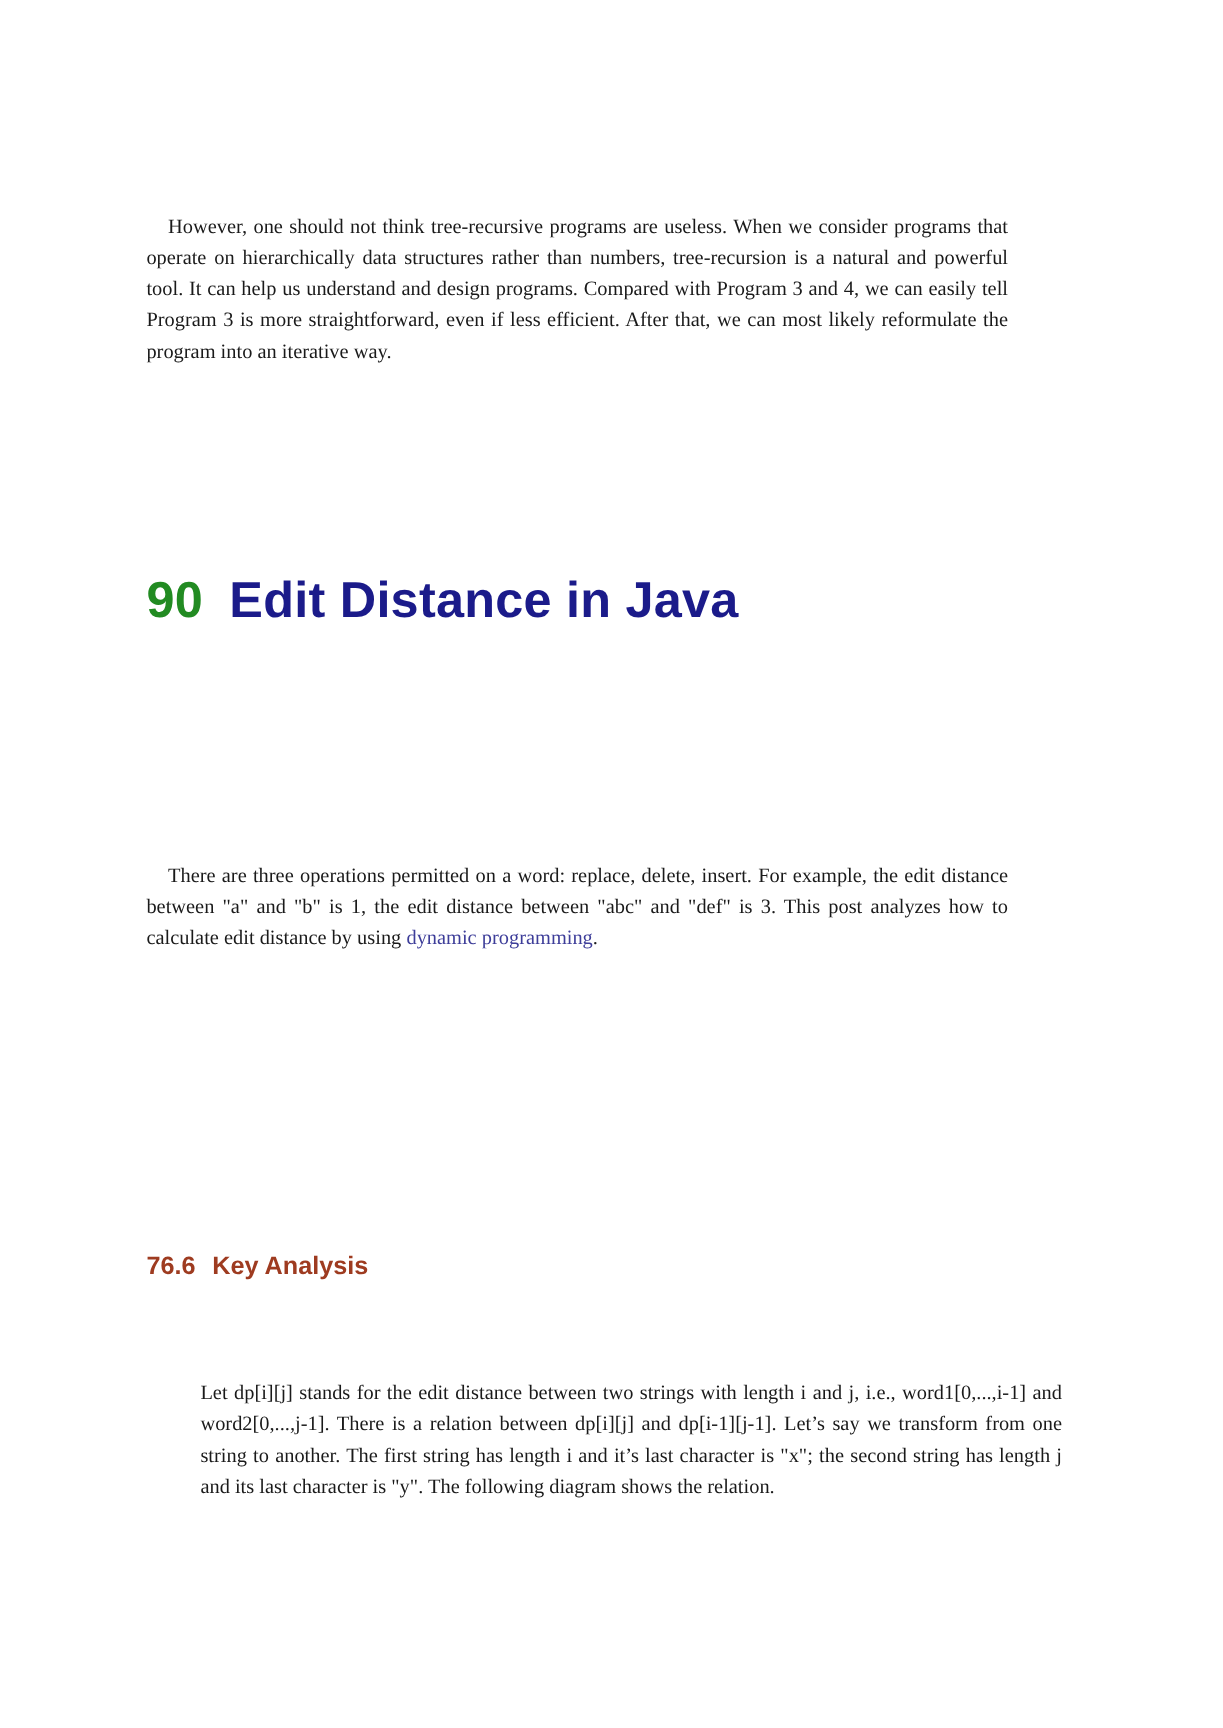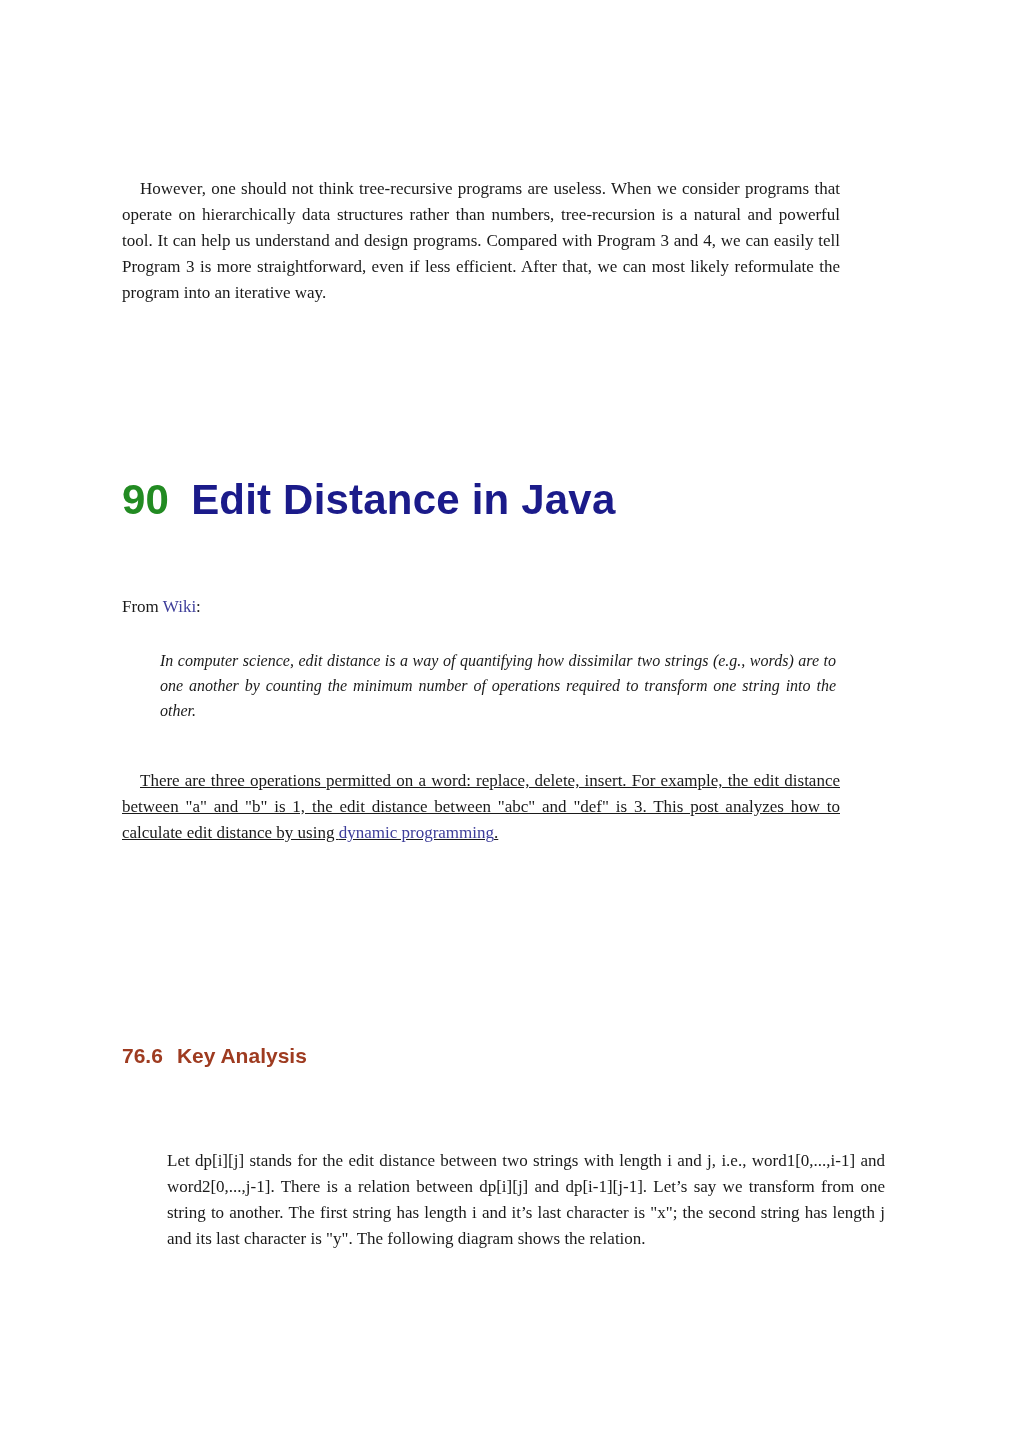--- a/index.html
+++ b/index.html
@@ -48,21 +48,21 @@
   .quote {
     position: absolute;
     left: 160px;
     top: 648px;
     width: 676px;
     font-style: italic;
     font-size: 16px;
     line-height: 25px;
     text-align: justify;
   }
-  .para-ops { top: 768px; text-decoration: underline; }
+  .para-ops { top: 717px; }
   .subsection {
     position: absolute;
     left: 122px;
     top: 1044px;
     font-family: "Liberation Sans", "DejaVu Sans", sans-serif;
     font-size: 21px;
     font-weight: 700;
     color: var(--subsection);
     white-space: nowrap;
   }
@@ -84,25 +84,21 @@
 <body>
 
 <div class="page">
 
   <p class="body indent para-intro">However, one should not think tree-recursive programs are useless. When we consider programs that operate on hierarchically data structures rather than numbers, tree-recursion is a natural and powerful tool. It can help us understand and design programs. Compared with Program 3 and 4, we can easily tell Program 3 is more straightforward, even if less efficient. After that, we can most likely reformulate the program into an iterative way.</p>
 
   <h1 class="section">
     <span class="secnum">90</span><span class="sectitle">Edit Distance in Java</span>
   </h1>
 
-  <p class="fromline">
-    <span>From </span><a class="link">Wiki</a><span>:</span>
-  </p>
 
-  <p class="quote">In computer science, edit distance is a way of quantifying how dissimilar two strings (e.g., words) are to one another by counting the minimum number of operations required to transform one string into the other.</p>
 
   <p class="body indent para-ops">
     <span>There are three operations permitted on a word: replace, delete, insert. For example, the edit distance between "a" and "b" is 1, the edit distance between "abc" and "def" is 3. This post analyzes how to calculate edit distance by using </span><a class="link">dynamic programming</a><span>.</span>
   </p>
 
   <h2 class="subsection">
     <span class="subnum">76.6</span><span class="subtitle">Key Analysis</span>
   </h2>
 
   <p class="body para-analysis">Let dp[i][j] stands for the edit distance between two strings with length i and j, i.e., word1[0,...,i-1] and word2[0,...,j-1]. There is a relation between dp[i][j] and dp[i-1][j-1]. Let’s say we transform from one string to another. The first string has length i and it’s last character is "x"; the second string has length j and its last character is "y". The following diagram shows the relation.</p>

